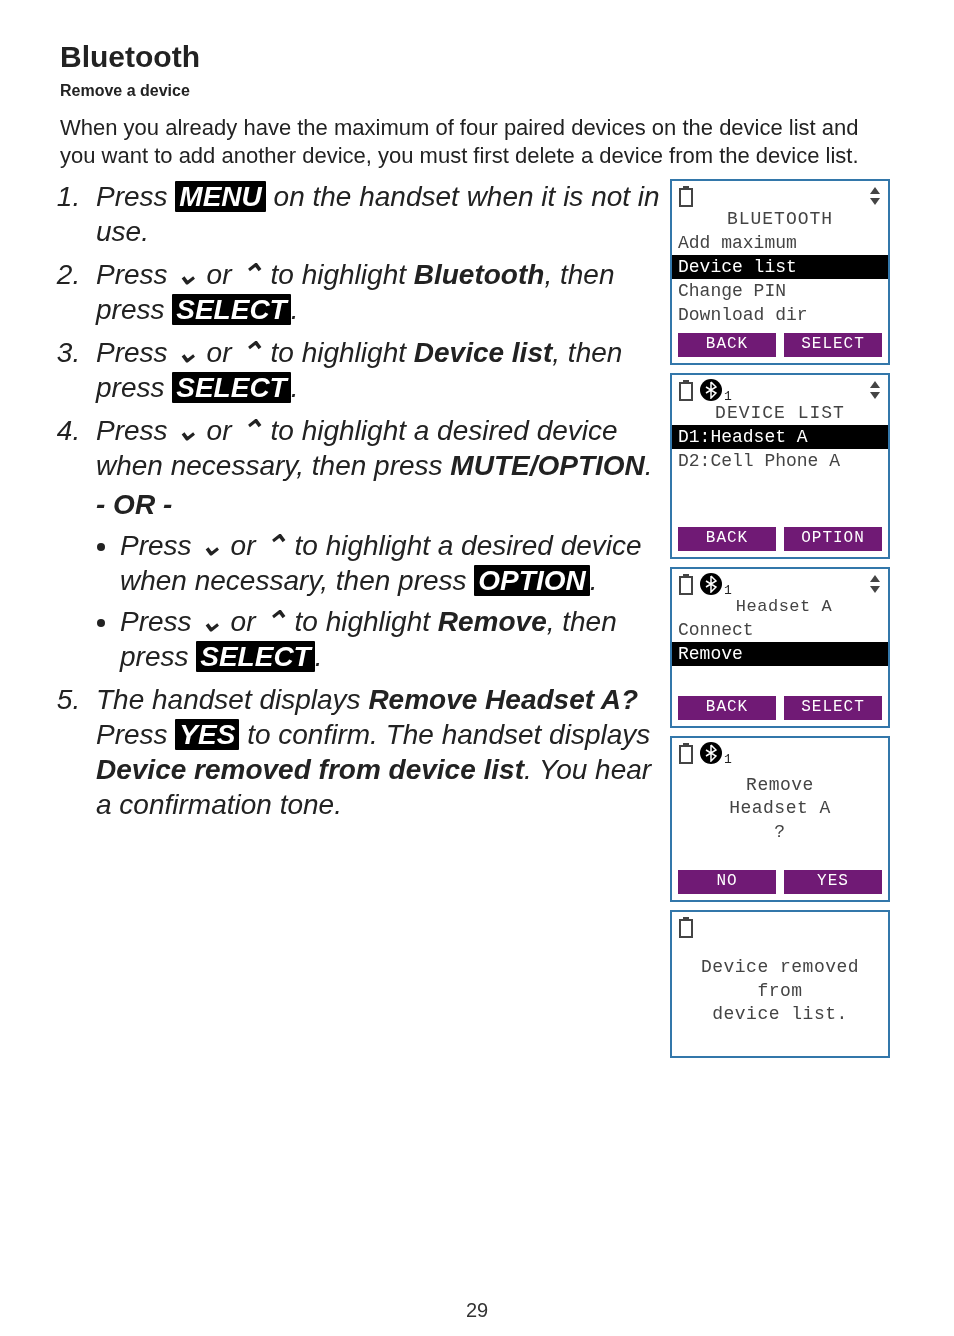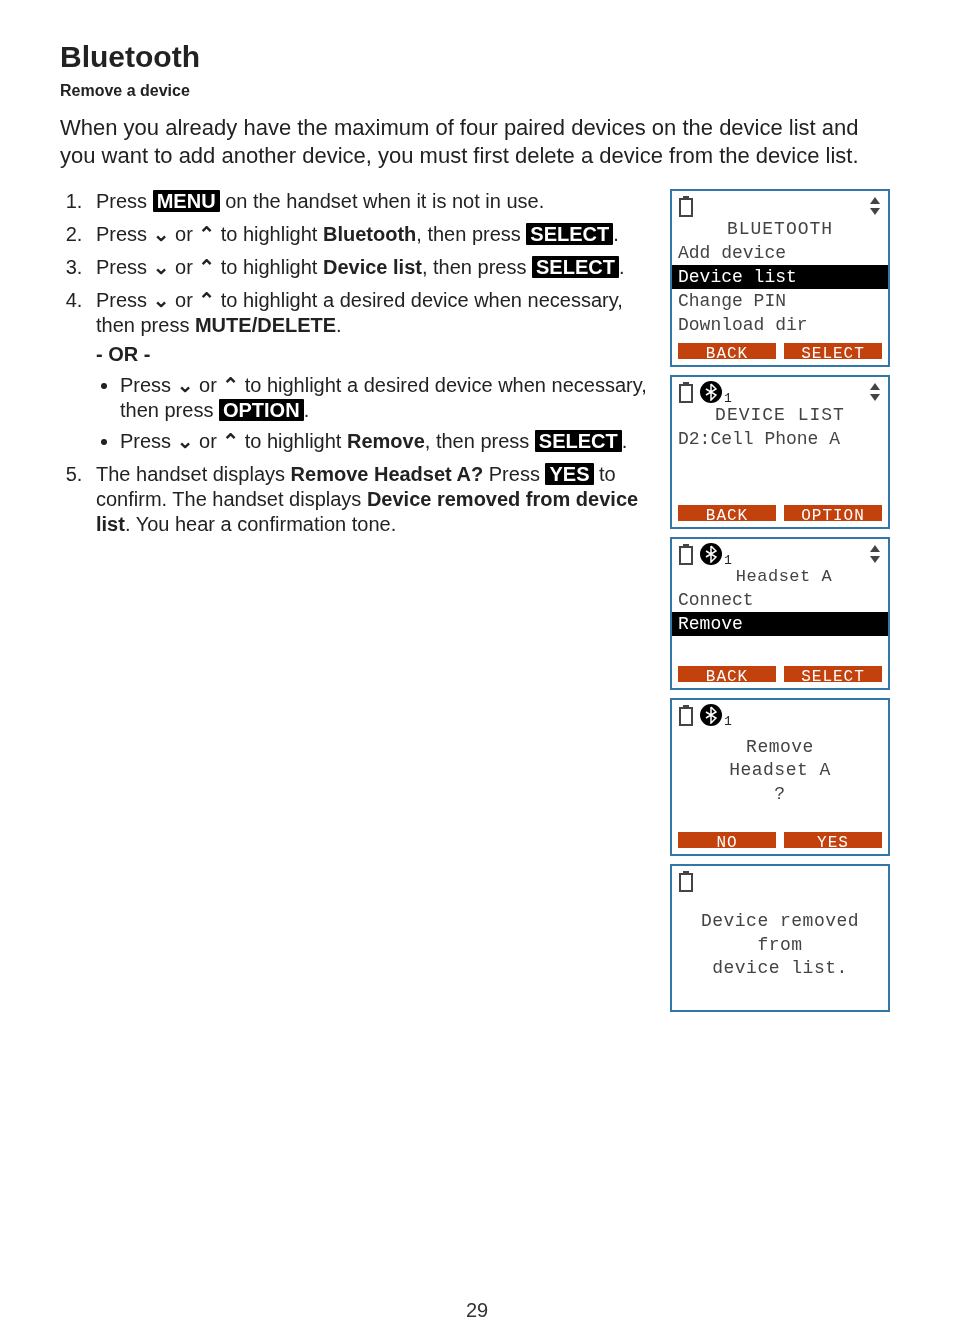--- a/index.html
+++ b/index.html
@@ -22,30 +22,31 @@
     margin-bottom: 8px;
   }
   .h2 {
     font-size: 16px;
     font-weight: bold;
     margin-bottom: 14px;
   }
   .intro {
     font-size: 22px;
     line-height: 1.25;
-    margin-bottom: 20px;
+    margin-bottom: 10px;
   }
   .content-row {
     display: flex;
     align-items: flex-start;
   }
   .steps {
     flex: 0 0 600px;
-    font-size: 20px;
+    font-size: 28px;
     line-height: 1.25;
+    font-style: italic;
   }
   ol.steps-list {
     margin: 0;
     padding-left: 28px;
   }
   ol.steps-list > li {
     margin-bottom: 8px;
     padding-left: 8px;
   }
   ul.sub {
@@ -144,26 +145,26 @@
     padding: 10px 4px 20px 4px;
     letter-spacing: 0.5px;
   }
   .soft {
     display: flex;
     gap: 8px;
     padding: 6px;
   }
   .soft .sk {
     flex: 1;
-    background: #c2410c;
+    background: #701a75;
     color: #fff;
     text-align: center;
     font-size: 16px;
     letter-spacing: 1px;
-    height: 16px;
+    height: 24px;
     line-height: 22px;
   }
   .pgnum {
     position: absolute;
     bottom: 14px;
     left: 0; right: 0;
     text-align: center;
     font-size: 20px;
     color: #333;
   }
@@ -182,21 +183,21 @@
         <li>
           <span>Press </span><span class="btn-inv">MENU</span><span> on the handset when it is not in use.</span>
         </li>
         <li>
           <span>Press </span><span class="chev">⌄</span><span> or </span><span class="chev">⌃</span><span> to highlight </span><span class="bold">Bluetooth</span><span>, then press </span><span class="btn-inv">SELECT</span><span>.</span>
         </li>
         <li>
           <span>Press </span><span class="chev">⌄</span><span> or </span><span class="chev">⌃</span><span> to highlight </span><span class="bold">Device list</span><span>, then press </span><span class="btn-inv">SELECT</span><span>.</span>
         </li>
         <li>
-          <span>Press </span><span class="chev">⌄</span><span> or </span><span class="chev">⌃</span><span> to highlight a desired device when necessary, then press </span><span class="smcaps">MUTE</span><span class="bold">/DELETE</span><span>.</span>
+          <span>Press </span><span class="chev">⌄</span><span> or </span><span class="chev">⌃</span><span> to highlight a desired device when necessary, then press </span><span class="smcaps">MUTE</span><span class="bold">/OPTION</span><span>.</span>
           <div class="or-label">- OR -</div>
           <ul class="sub">
             <li>
               <span>Press </span><span class="chev">⌄</span><span> or </span><span class="chev">⌃</span><span> to highlight a desired device when necessary, then press </span><span class="btn-inv">OPTION</span><span>.</span>
             </li>
             <li>
               <span>Press </span><span class="chev">⌄</span><span> or </span><span class="chev">⌃</span><span> to highlight </span><span class="bold">Remove</span><span>, then press </span><span class="btn-inv">SELECT</span><span>.</span>
             </li>
           </ul>
         </li>
@@ -213,21 +214,21 @@
           <svg class="batt" viewBox="0 0 16 22">
               <rect x="5" y="1" width="6" height="3" fill="#444"></rect>
               <rect x="2" y="4" width="12" height="17" fill="none" stroke="#444" stroke-width="2"></rect>
             </svg>
           <svg class="arrows" viewBox="0 0 14 22">
               <polygon points="7,2 12,9 2,9" fill="#444"></polygon>
               <polygon points="7,20 12,13 2,13" fill="#444"></polygon>
             </svg>
         </div>
         <div class="title">BLUETOOTH</div>
-        <div class="line">Add device</div>
+        <div class="line">Add maximum</div>
         <div class="line sel">Device list</div>
         <div class="line">Change PIN</div>
         <div class="line">Download dir</div>
         <div class="soft">
           <div class="sk">BACK</div>
           <div class="sk">SELECT</div>
         </div>
       </div>
 
       <div class="screen">
@@ -245,20 +246,21 @@
                 </span>
               <span class="bt-sub">1</span>
             </span>
           </span>
           <svg class="arrows" viewBox="0 0 14 22">
               <polygon points="7,2 12,9 2,9" fill="#444"></polygon>
               <polygon points="7,20 12,13 2,13" fill="#444"></polygon>
             </svg>
         </div>
         <div class="title">DEVICE LIST</div>
+        <div class="line sel">D1:Headset A</div>
         <div class="line">D2:Cell Phone A</div>
         <div style="height:48px;"></div>
         <div class="soft">
           <div class="sk">BACK</div>
           <div class="sk">OPTION</div>
         </div>
       </div>
 
       <div class="screen">
         <div class="topbar">

